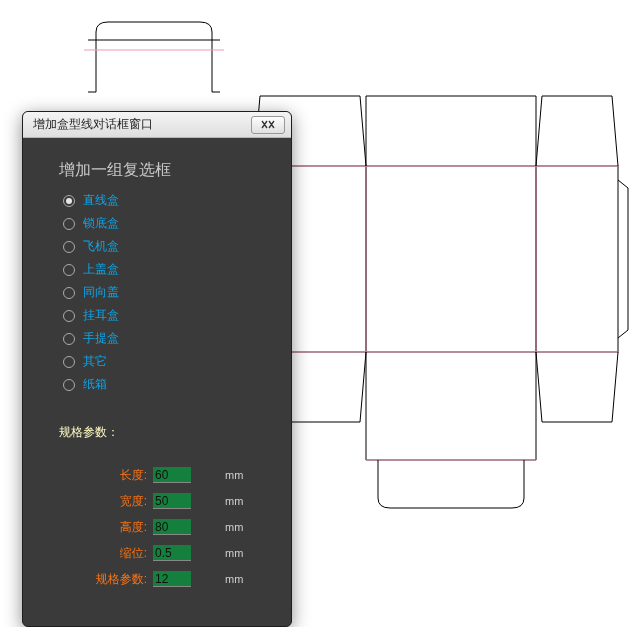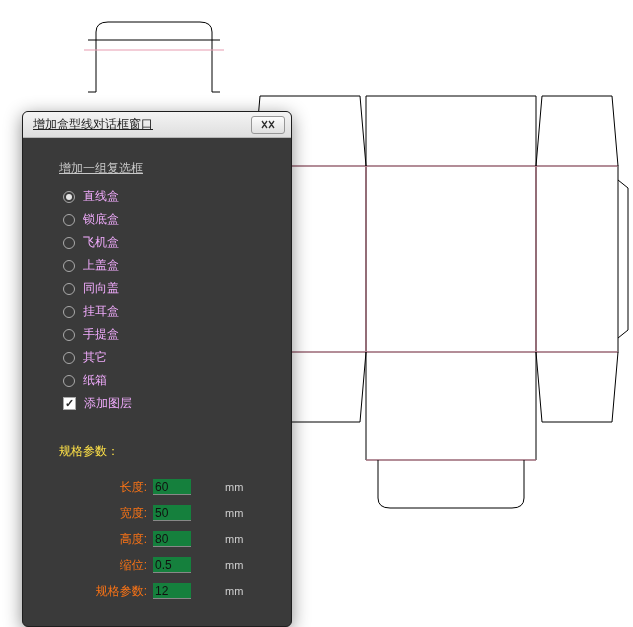--- a/index.html
+++ b/index.html
@@ -40,44 +40,42 @@
     background: linear-gradient(#f4f4f4,#dedede);
     border-bottom: 1px solid #b5b5b5;
     display: flex;
     align-items: center;
     padding: 0 6px 0 10px;
     color: #222;
   }
   .titlebar .title {
     flex: 1;
     font-size: 12px;
-    text-decoration: underline;
   }
   .close-btn {
     width: 34px; height: 18px;
     border: 1px solid #979797;
     border-radius: 3px;
     background: linear-gradient(#fdfdfd,#e0e0e0);
     display: flex; align-items: center; justify-content: center;
     cursor: pointer;
     color: #333;
     font-size: 12px;
     font-weight: bold;
   }
   .close-btn svg { display:block; }
 
   .body {
     padding: 22px 28px 10px 36px;
     color: #bfbfbf;
   }
   .group-label {
-    font-size: 12px;
+    font-size: 16px;
     margin-bottom: 8px;
     color: #c8c8c8;
-    text-decoration: underline;
   }
   .opts { margin-left: 4px; }
   .opt-row {
     display: flex;
     align-items: center;
     height: 23px;
     gap: 8px;
     cursor: pointer;
   }
   .radio {
@@ -99,26 +97,26 @@
     display:flex; align-items:center; justify-content:center;
     flex: 0 0 13px;
   }
   .checkbox.checked::after{
     content:"✓";
     font-size:11px;
     line-height:1;
     color:#2a2a2a;
     font-weight:bold;
   }
-  .opt-label { color:#f0abfc; }
+  .opt-label { color:#0ea5e9; }
 
   .params-label {
     margin-top: 28px;
-    margin-bottom: 14px;
-    color:#fde047;
+    margin-bottom: 21px;
+    color:#fef9c3;
   }
   .param-row{
     display:flex;
     align-items:center;
     justify-content:flex-end;
     height:26px;
     gap:6px;
     padding-right: 18px;
   }
   .param-row .plabel{
@@ -234,24 +232,20 @@
         <span class="opt-label">手提盒</span>
       </div>
       <div class="opt-row">
         <span class="radio"></span>
         <span class="opt-label">其它</span>
       </div>
       <div class="opt-row">
         <span class="radio"></span>
         <span class="opt-label">纸箱</span>
       </div>
-      <div class="opt-row">
-        <span class="checkbox checked"></span>
-        <span class="opt-label">添加图层</span>
-      </div>
     </div>
 
     <div class="params-label">规格参数：</div>
 
     <div class="param-row">
       <span class="plabel">长度:</span>
       <input value="60" style="">
       <span class="unit">mm</span>
     </div>
     <div class="param-row">

